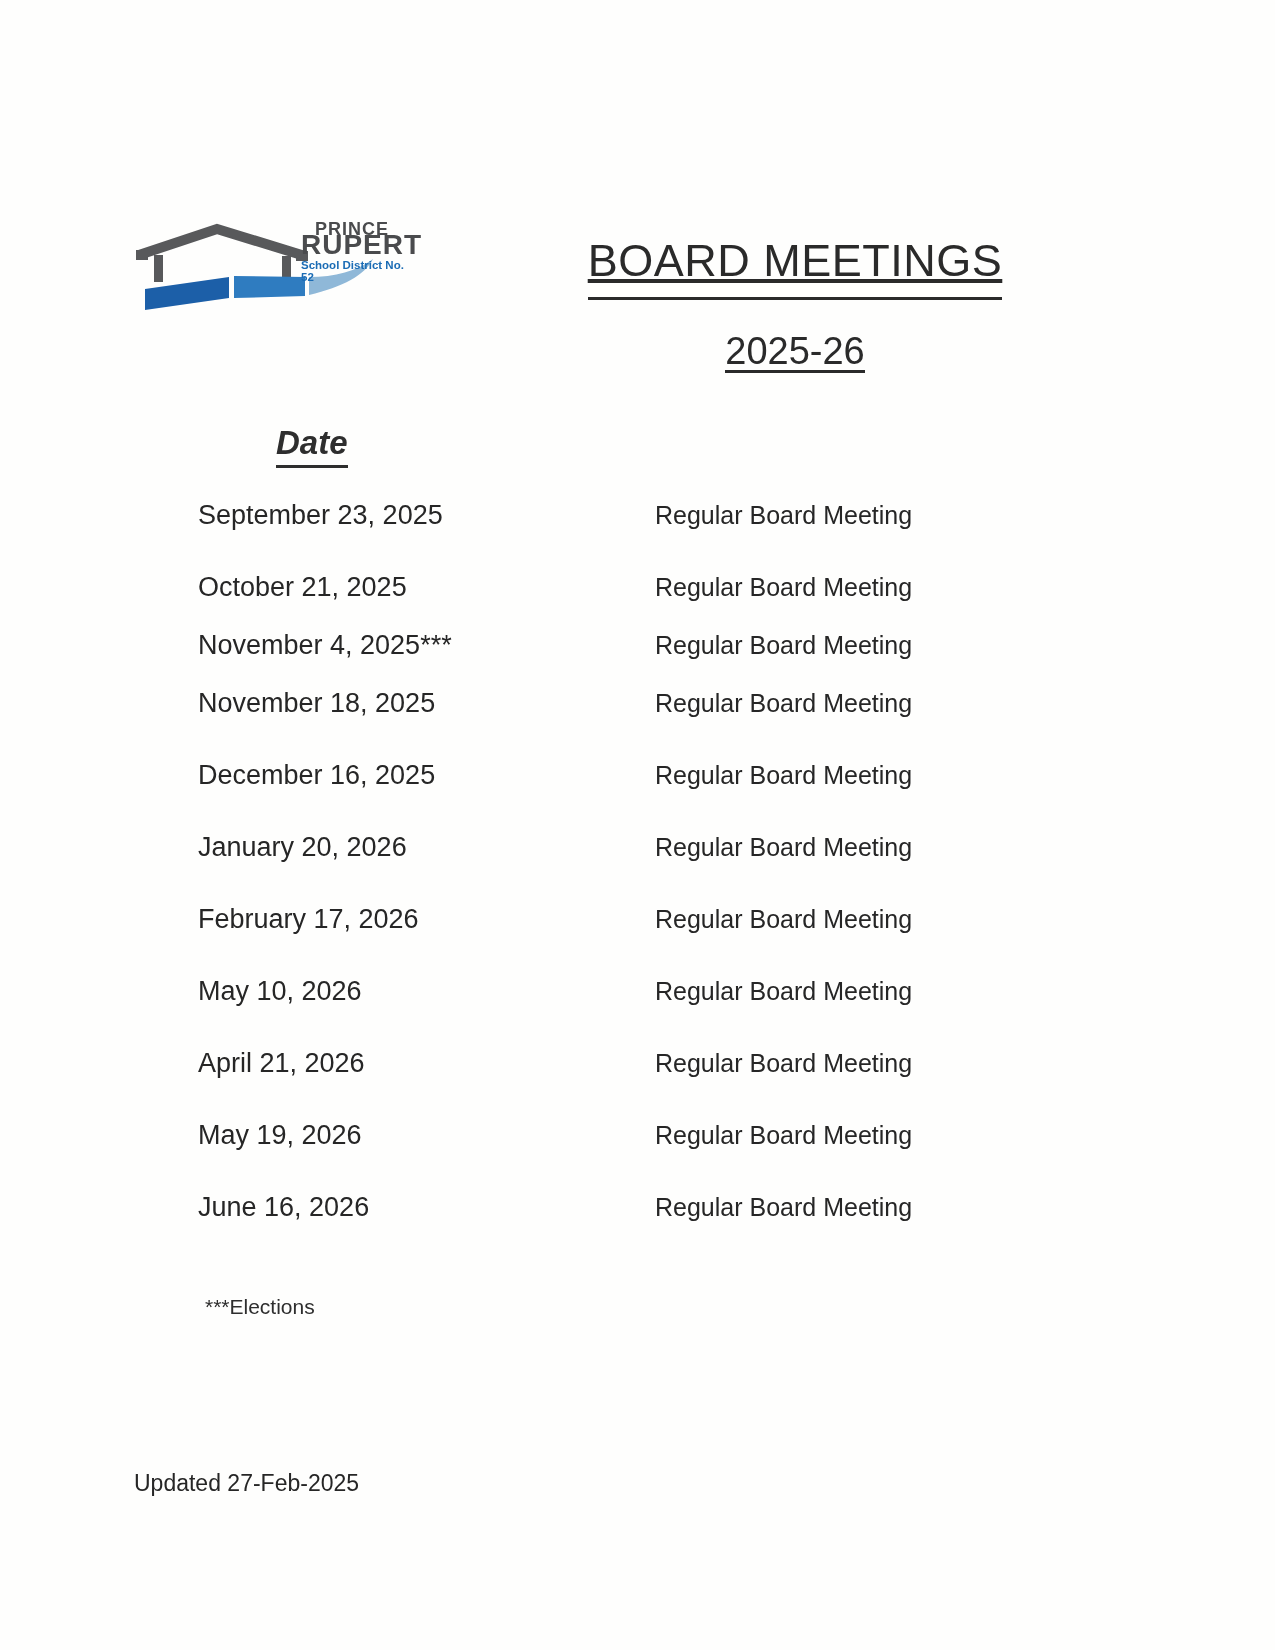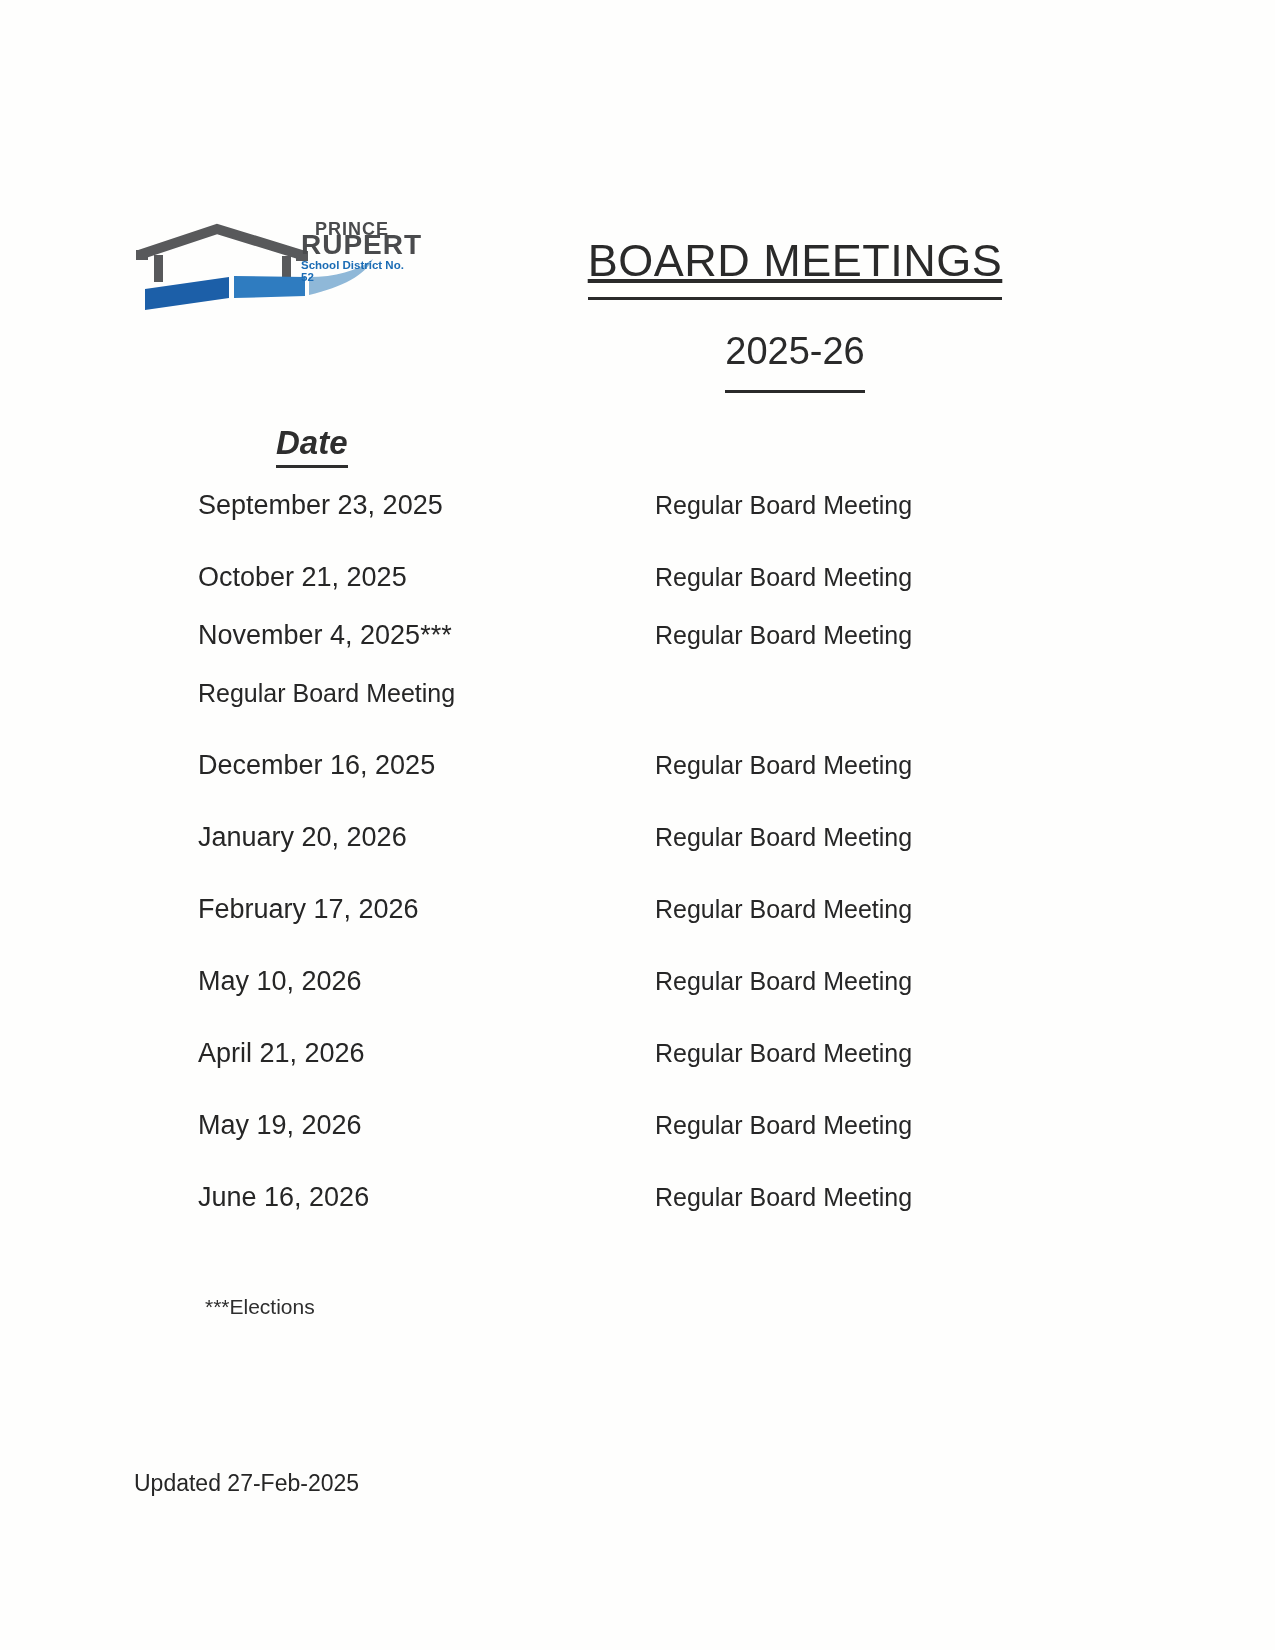--- a/index.html
+++ b/index.html
@@ -38,27 +38,27 @@
     border-bottom: 3px solid #2a2a2a;
     padding-bottom: 14px;
     line-height: 1.0;
     text-decoration: underline;
   }
   .doc-subtitle-wrap { margin-top: 32px; }
   .doc-subtitle {
     display: inline-block;
     font-size: 38px; color: #2a2a2a;
     border-bottom: 3px solid #2a2a2a;
-    padding-bottom: 20px;
+    padding-bottom: 0;
     line-height: 1.0;
   }
 
   
   .schedule { position: absolute; left: 198px; top: 424px; width: 900px; }
-  .header-row { display: flex; margin-bottom: 20px; }
+  .header-row { display: flex; margin-bottom: 30px; }
   .h-date { width: 457px; }
   .h-meeting { flex: 1; }
   .col-header {
     display: inline-block;
     font-size: 33px; font-weight: bold; font-style: italic; color: #2e2e2e;
     border-bottom: 3px solid #2e2e2e;
     padding-bottom: 3px;
     line-height: 1.15;
   }
   .h-date .col-header { margin-left: 78px; }
@@ -121,20 +121,21 @@
       <div class="cell-date">October 21, 2025</div>
       <div class="cell-meeting">Regular Board Meeting</div>
     </div>
 
     <div class="row">
       <div class="cell-date">November 4, 2025***</div>
       <div class="cell-meeting">Regular Board Meeting</div>
     </div>
 
     <div class="row">
+      <div class="cell-date">November 18, 2025</div>
       <div class="cell-meeting">Regular Board Meeting</div>
     </div>
 
     <div class="row">
       <div class="cell-date">December 16, 2025</div>
       <div class="cell-meeting">Regular Board Meeting</div>
     </div>
 
     <div class="row">
       <div class="cell-date">January 20, 2026</div>

